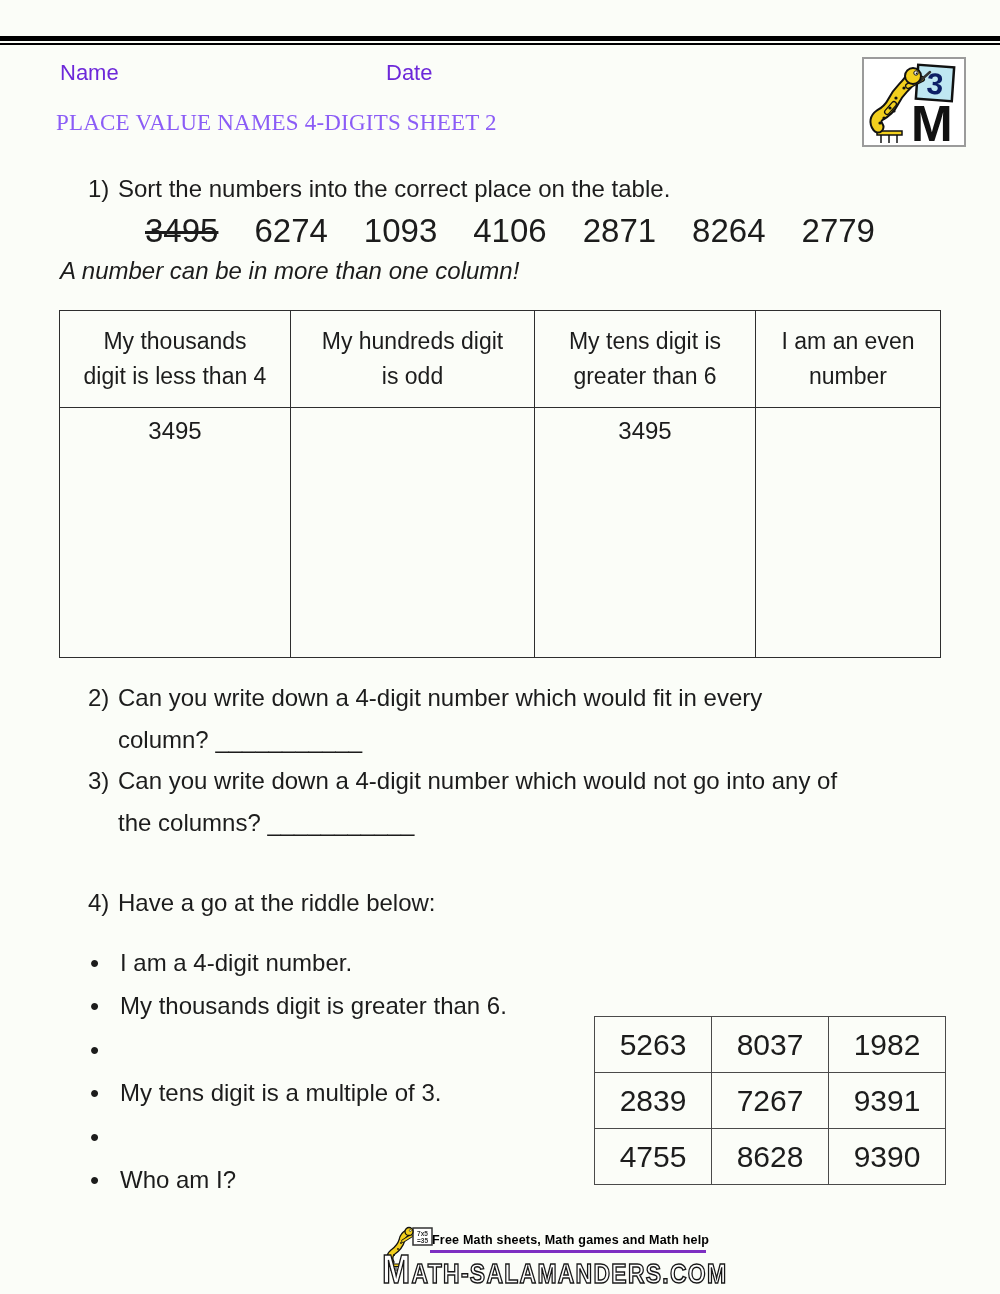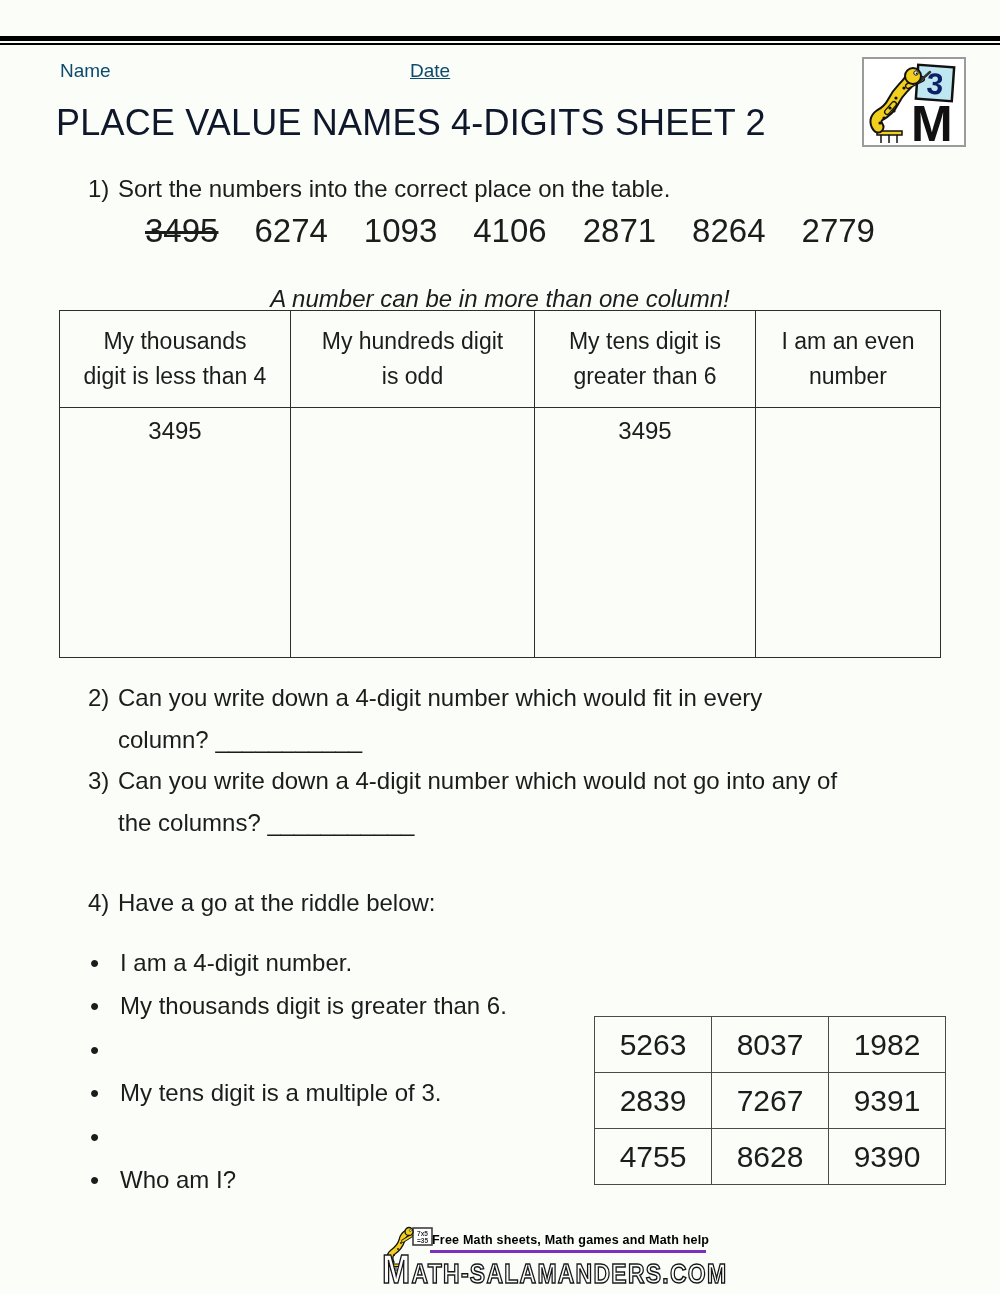--- a/index.html
+++ b/index.html
@@ -6,51 +6,51 @@
   .page {
     position:relative; width:1000px; height:1294px;
     background:#fbfdf8; overflow:hidden;
     font-family:"Liberation Sans", sans-serif; color:#1c1c1c;
   }
   
   .top-rule { position:absolute; left:0; top:36px; width:1000px; }
   .top-rule .thick { height:5px; background:#000; }
   .top-rule .thin  { height:2px; background:#000; margin-top:2px; }
 
-  .field-label { position:absolute; top:60px; font-size:19px; color:#0c4a6e; }
+  .field-label { position:absolute; top:60px; font-size:22px; color:#6d28d9; }
   .name-label { left:60px; }
-  .date-label { left:410px;text-decoration:underline; }
+  .date-label { left:386px; }
 
   
   .logo-box {
     position:absolute; left:862px; top:57px; width:104px; height:90px;
     background:#ffffff; border:2px solid #9b9b9b; box-sizing:border-box;
   }
 
   .worksheet-title {
     position:absolute; left:56px; top:103px;
-    font-family:Liberation Sans, sans-serif; font-size:36px; line-height:40px;
-    color:#0f172a; white-space:nowrap; letter-spacing:0.2px;
+    font-family:Liberation Serif, serif; font-size:23px; line-height:40px;
+    color:#8b5cf6; white-space:nowrap; letter-spacing:0.2px;
   }
 
   .q-row { display:flex; }
   .q-num { flex:none; width:30px; }
 
   .question1 { position:absolute; left:88px; top:174px; font-size:24px; line-height:30px; }
 
   .numbers-row {
     position:absolute; left:145px; top:211px; width:730px;
     display:flex; justify-content:space-between;
     font-size:33px; line-height:40px;
   }
   .struck { text-decoration:line-through; text-decoration-thickness:2.5px; }
 
   .instruction-note {
     position:absolute; left:60px; top:256px; width:880px;
-    text-align:center; font-style:italic; font-size:24px; line-height:30px;margin-top:28px;
+    font-style:italic; font-size:24px; line-height:30px;
   }
 
   table { border-collapse:collapse; table-layout:fixed; }
   .sort-table { position:absolute; left:59px; top:310px; }
   .sort-table th, .sort-table td { border:1.5px solid #2e2e2e; box-sizing:border-box; }
   .sort-table th {
     height:74px; font-weight:normal; font-size:23px; line-height:35px;
     text-align:center; vertical-align:middle; padding:13px 2px;
   }
   .sort-table td {

